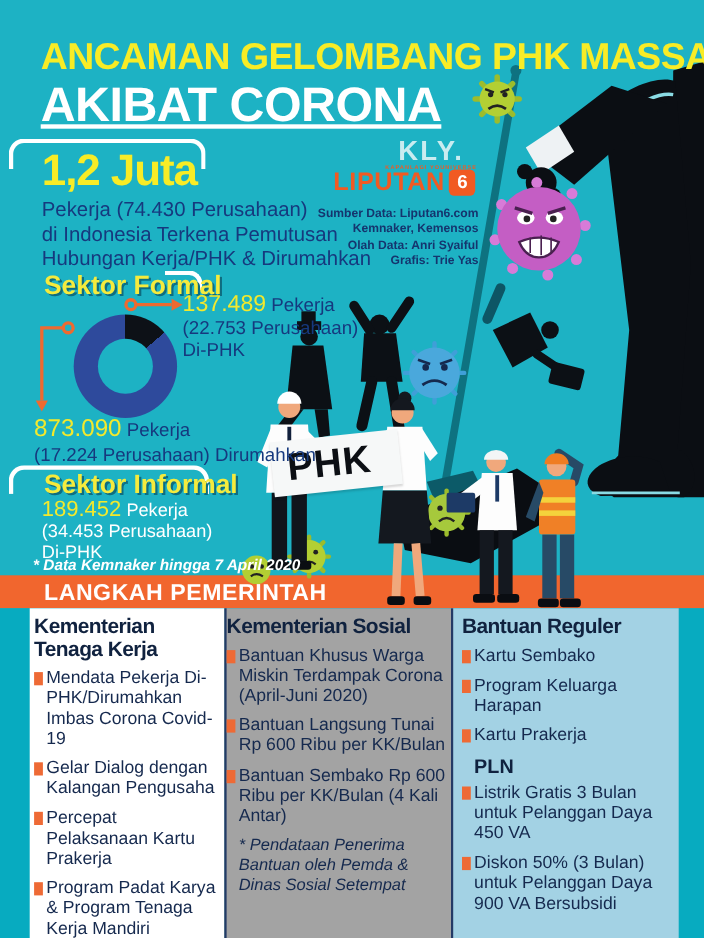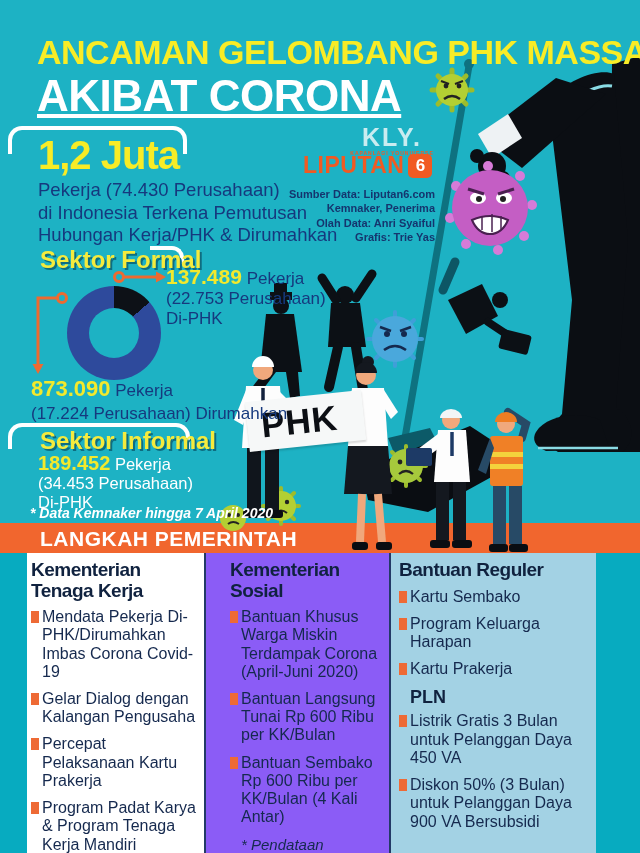--- a/index.html
+++ b/index.html
@@ -41,39 +41,39 @@
                   text-shadow:2px 2px 0 #0e6d80; white-space:nowrap; }
   .formal-title { left:40px; top:246px; }
   .informal-title { left:40px; top:427px; }
   .donut { left:67px; top:286px; width:94px; height:94px; border-radius:50%;
            background:conic-gradient(#0d1117 0deg 49deg, #2e4a9c 49deg 360deg); }
   .donut-hole { left:89px; top:308px; width:50px; height:50px; border-radius:50%; background:#1db2c4; }
   .donut-center { left:62px; top:307px; width:104px; text-align:center; line-height:1.1; }
   .donut-center .t1 { font-size:13px; font-weight:900; color:#0d1117; }
   .donut-center .t2 { font-size:16px; font-weight:900; color:#f3e92c; }
   .donut-center .t3 { font-size:13px; font-weight:700; color:#ffffff; }
-  .stat-num { font-weight:700; color:#f3e92c; }
+  .stat-num { font-weight:400; color:#f3e92c; }
   .stat-navy { color:#16397e; }
   .phk-stat { left:166px; top:265px; font-size:17px; line-height:1.16; }
   .phk-stat .stat-num { font-size:21px; }
   .dirumahkan-stat { left:31px; top:375px; font-size:17px; line-height:1.25; }
   .dirumahkan-stat .stat-num { font-size:22px; }
   
   .informal-stats { left:38px; top:452px; font-size:16.5px; line-height:1.12; color:#ffffff; }
   .informal-stats .stat-num { font-size:20px; }
   .footnote { left:30px; top:505px; font-size:14px; font-style:italic; font-weight:600; color:#ffffff; }
   
   .band { left:0; top:523px; width:640px; height:30px; background:#f1662e; z-index:2; }
   .band-title { left:40px; top:527px; font-size:21px; font-weight:900; letter-spacing:.5px;
                 color:#ffffff; z-index:3; }
   .columns-wrap { left:0; top:553px; width:640px; height:300px; background:#07abc0;
                   display:flex; padding-left:27px; padding-right:23px; z-index:2; }
   .col { height:100%; padding:7px 2px 0 4px; }
   .col1 { width:177px; background:#ffffff; }
-  .col2 { width:185px; background:#8b5cf6; border-left:2px solid #233a66; padding-left:24px; }
+  .col2 { width:206px; background:#a3a3a3; border-left:2px solid #233a66; padding-left:0; }
   .col3 { width:207px; background:#a3d2e4; border-left:2px solid #233a66; padding-left:8px; }
   .col-header { font-size:19px; font-weight:900; letter-spacing:-.5px; color:#10223f;
                 line-height:1.08; margin-bottom:7px; }
   .item { position:relative; padding-left:11px; font-size:16px; line-height:1.14;
           color:#15294e; margin-bottom:9px; }
   .bullet { position:absolute; left:0; top:3px; width:8px; height:12px; background:#ee6a35; }
   .col-note { padding-left:11px; font-size:15px; font-style:italic; color:#15294e;
               line-height:1.18; margin-top:2px; }
   .col-subheader { padding-left:11px; font-size:18px; font-weight:900; color:#10223f;
                    margin:4px 0 4px 0; }
@@ -294,21 +294,21 @@
   <div class="abs txt-layer kly">
     <div class="kly-word">KLY.</div>
     <div class="kly-sub">KAPANLAGI YOUNIVERSE</div>
   </div>
   <div class="abs txt-layer liputan">
     <span class="liputan-word">LIPUTAN</span>
     <span class="liputan-6">6</span>
   </div>
   <div class="abs txt-layer credits">
     <div>Sumber Data: Liputan6.com</div>
-    <div>Kemnaker, Penerima</div>
+    <div>Kemnaker, Kemensos</div>
     <div>Olah Data: Anri Syaiful</div>
     <div>Grafis: Trie Yas</div>
   </div>
 
   <div class="abs txt-layer cap cap-formal"></div>
   <div class="abs txt-layer sektor-title formal-title">Sektor Formal</div>
 
   <div class="abs txt-layer donut"></div>
   <div class="abs txt-layer donut-hole"></div>
 

